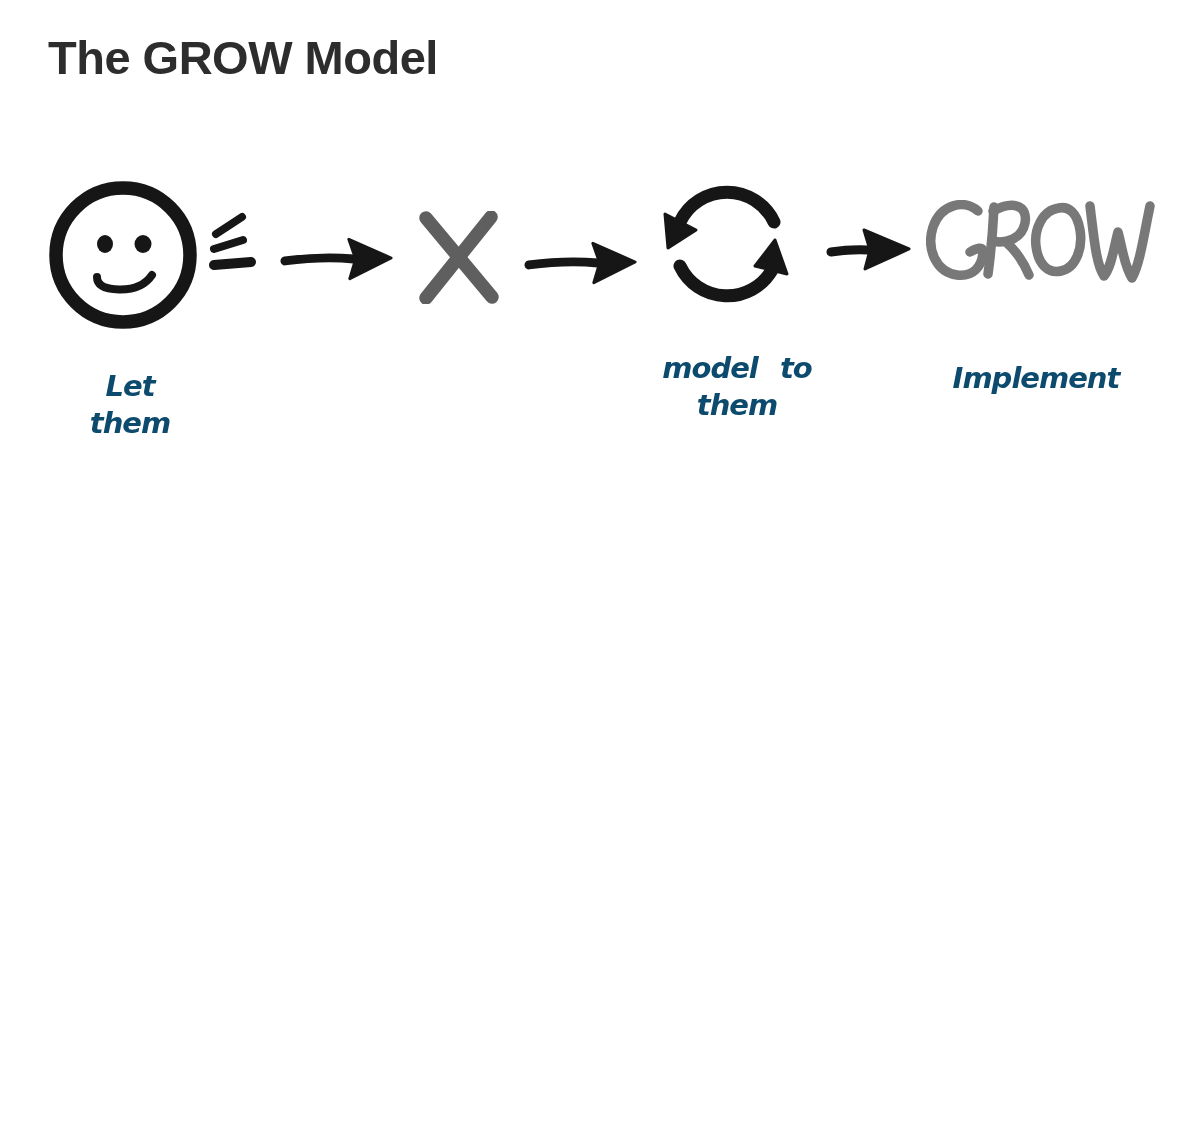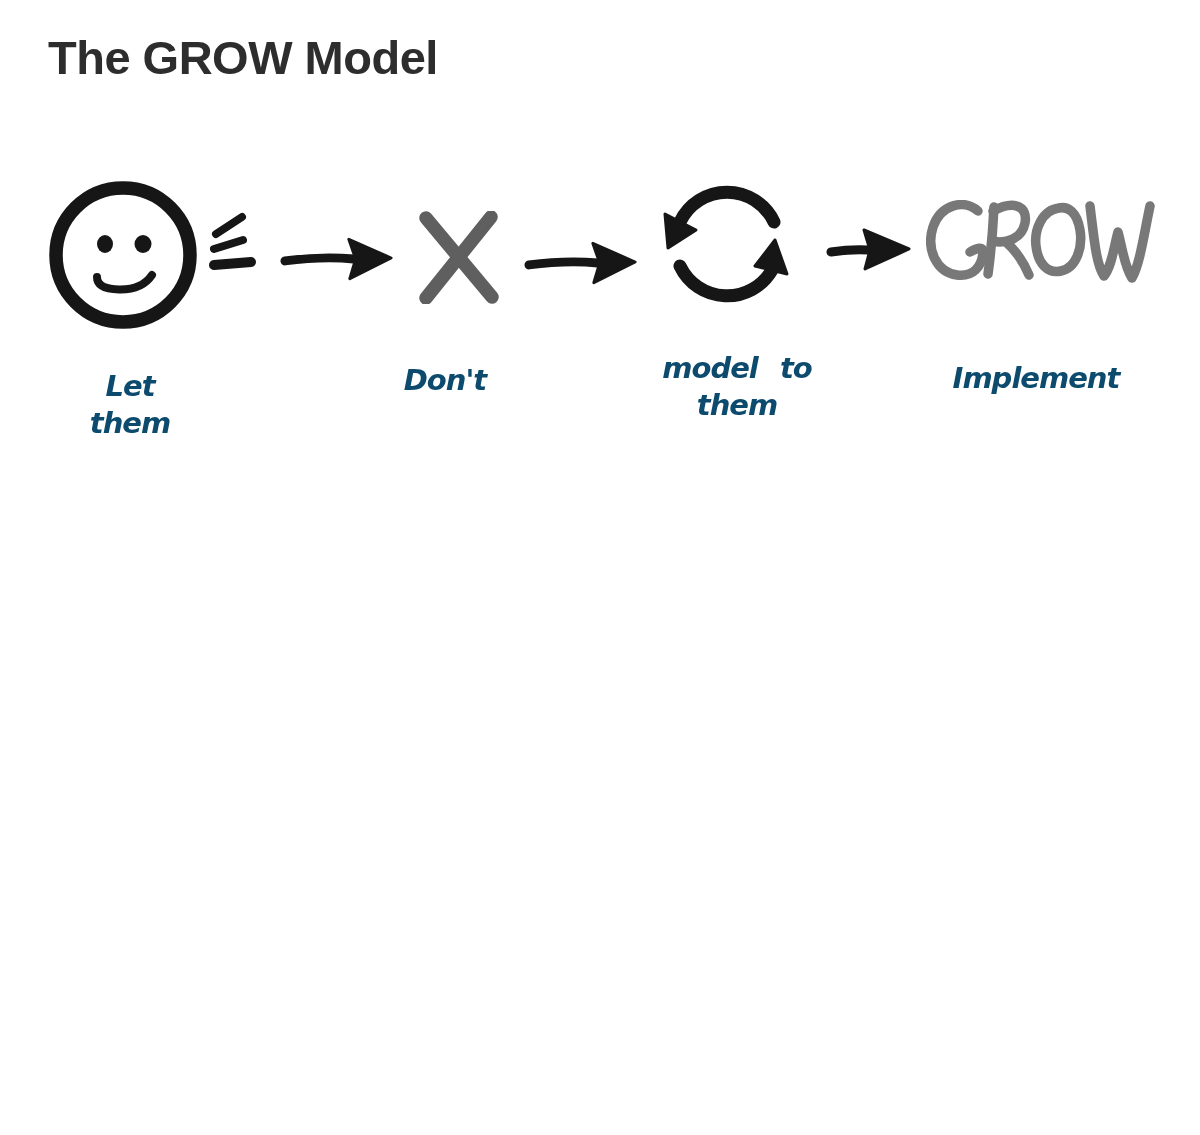--- a/index.html
+++ b/index.html
@@ -90,21 +90,20 @@
       <path d="M133,8 C116,10 108,30 110,46 C112,64 122,74 135,71 C150,68 157,48 154,30 C151,12 142,6 133,8" fill="none" stroke="#787878" stroke-width="9.5" stroke-linecap="round" stroke-linejoin="round"></path>
       <path d="M164,6 C168,38 170,64 178,76 C186,66 188,46 192,32 C196,46 198,66 206,78 C214,64 218,34 224,6" fill="none" stroke="#787878" stroke-width="9.5" stroke-linecap="round" stroke-linejoin="round"></path>
     </svg>
 
     <div class="step-label" style="left:30px;top:368px;width:200px;">
       <div>Let</div>
       <div>them</div>
     </div>
 
     <div class="step-label" style="left:325px;top:362px;width:240px;">
-      <div>Don't</div>
     </div>
 
     <div class="step-label wide-words" style="left:612px;top:350px;width:250px;">
       <div>model to</div>
       <div>them</div>
     </div>
 
     <div class="step-label" style="left:912px;top:350px;width:248px;margin-top:10px;">
       <div>Implement</div>
     </div>

